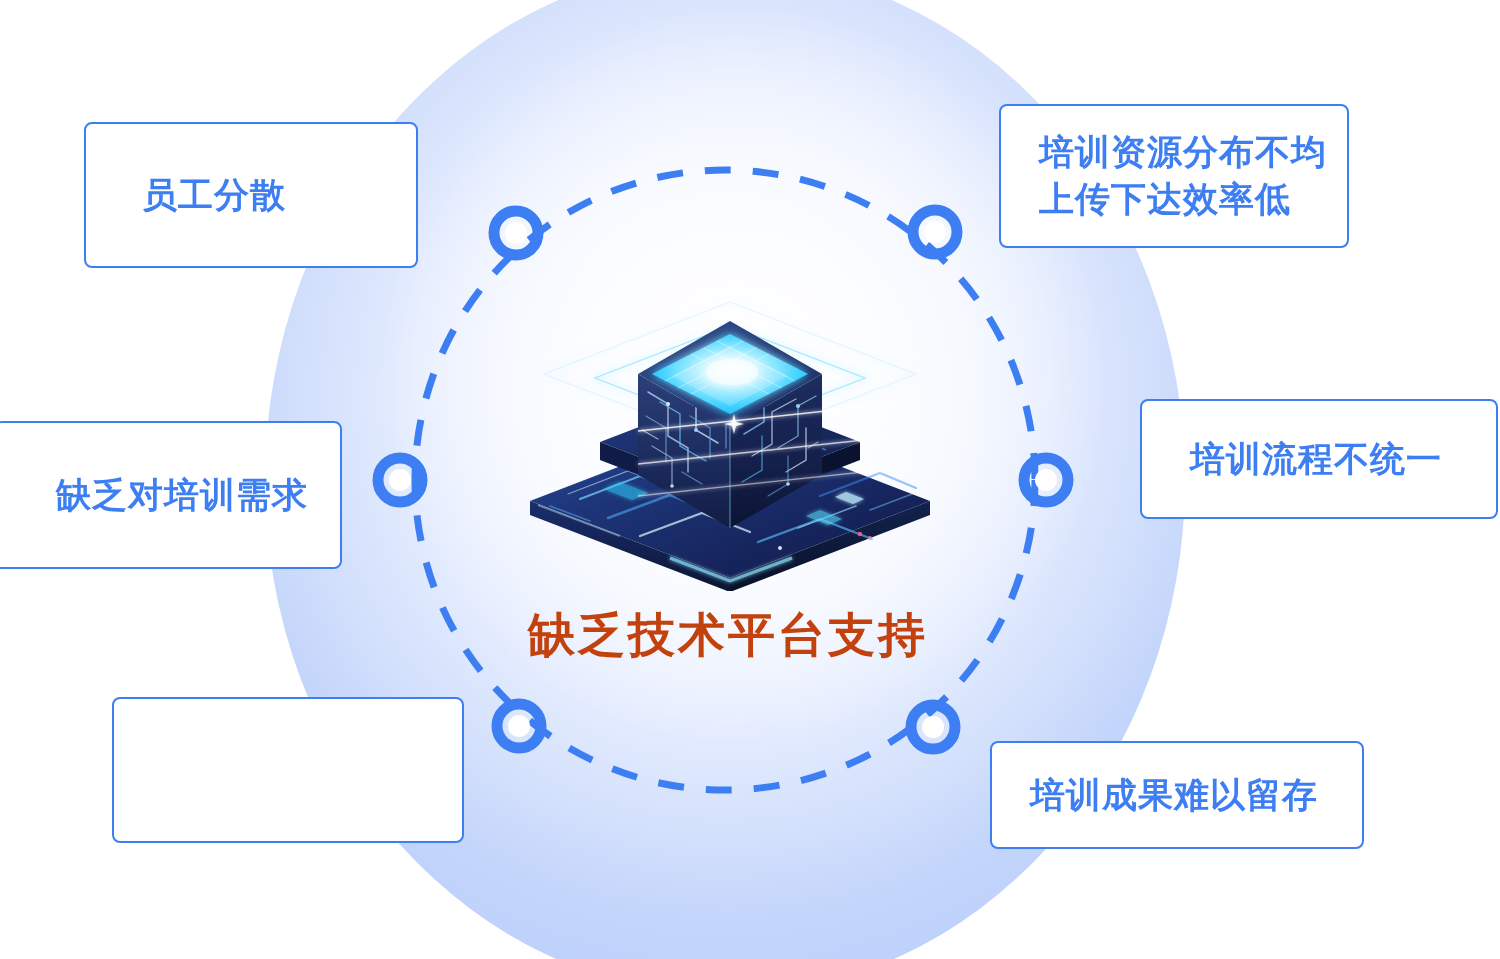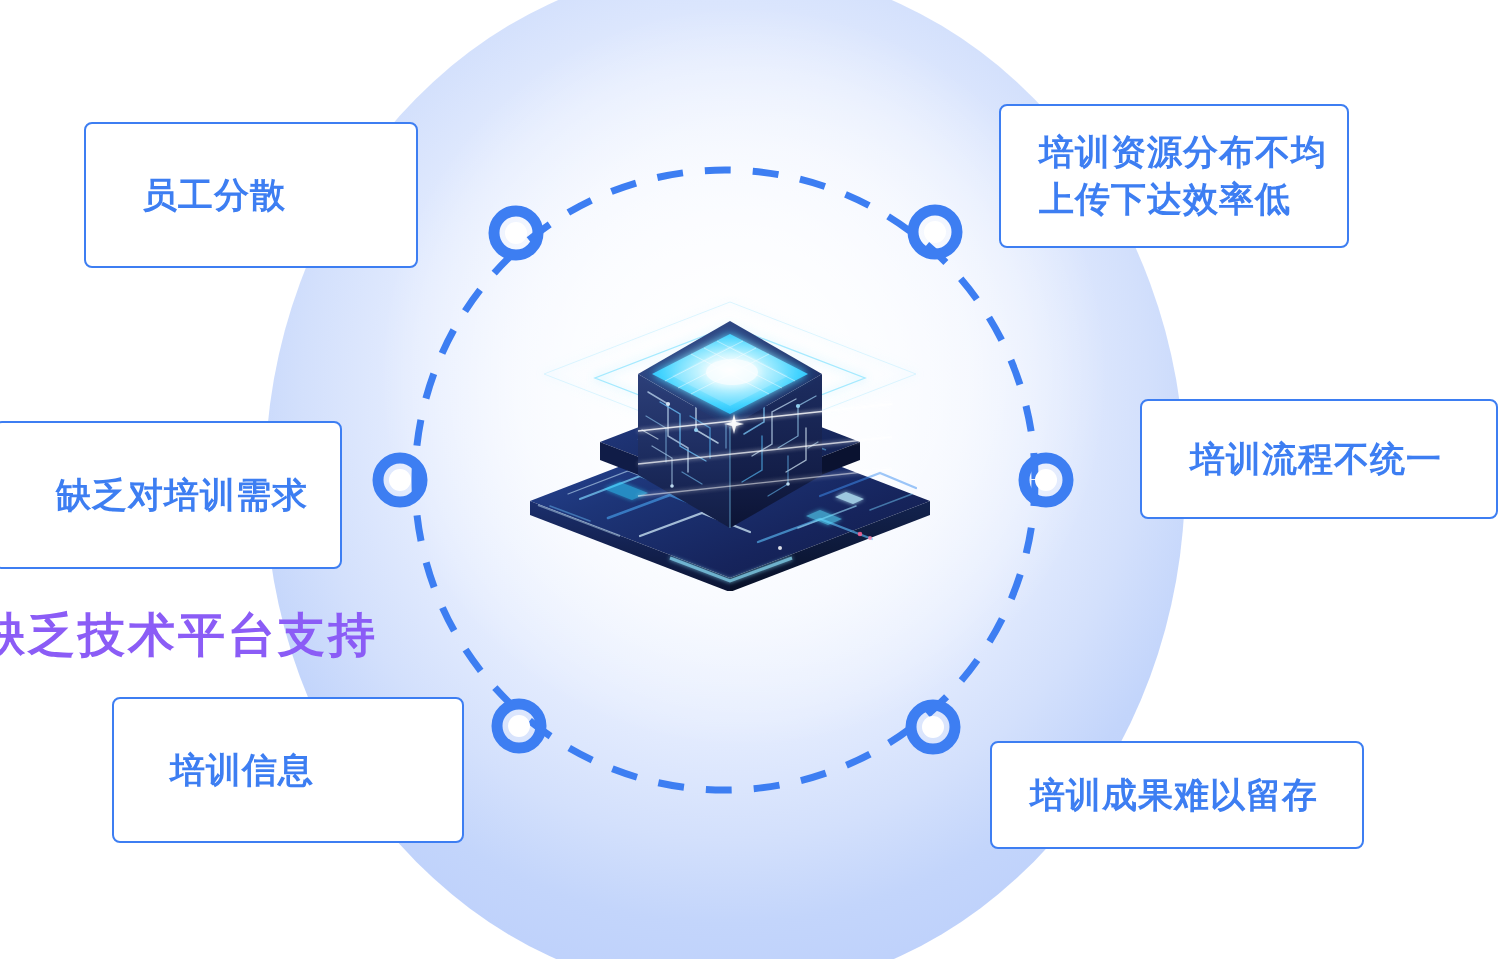--- a/index.html
+++ b/index.html
@@ -100,21 +100,22 @@
     width: 420px;
     height: 295px;
   }
   .hero svg { display: block; }
 
   .center-title {
     position: absolute;
     left: 0;
     top: 604px;
     width: 1500px;
-    color: #8b5cf6;
+    text-align: center;
+    color: #c2410c;
     font-size: 47px;
     font-weight: bold;
     letter-spacing: 3px;
   }
   
   .center-title span { display: inline-block; transform: translateX(-22px); }
 </style>
 </head>
 <body>
 
@@ -353,20 +354,19 @@
 
   <div class="card card-ml">
     <div class="line">缺乏对培训需求</div>
   </div>
 
   <div class="card card-mr">
     <div class="line">培训流程不统一</div>
   </div>
 
   <div class="card card-bl">
-    <div class="line">培训信息</div>
   </div>
 
   <div class="card card-br">
     <div class="line">培训成果难以留存</div>
   </div>
 
 </div>
 
 </body></html>

